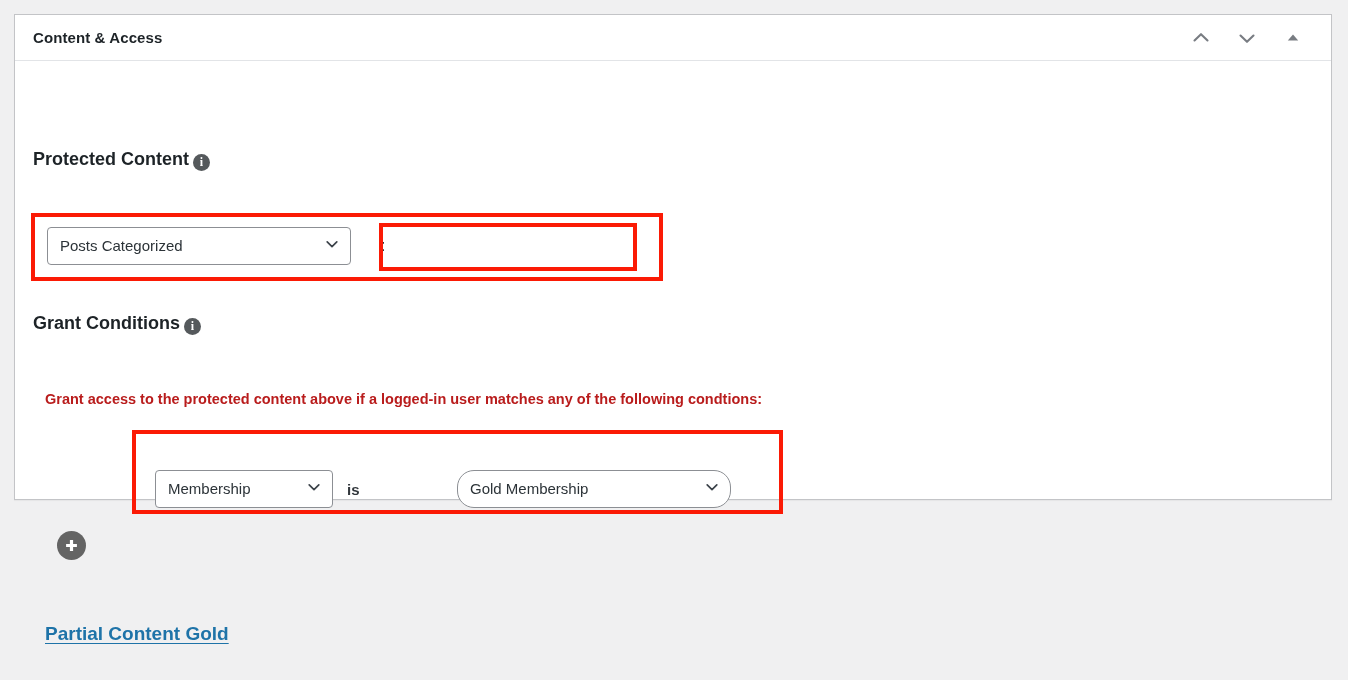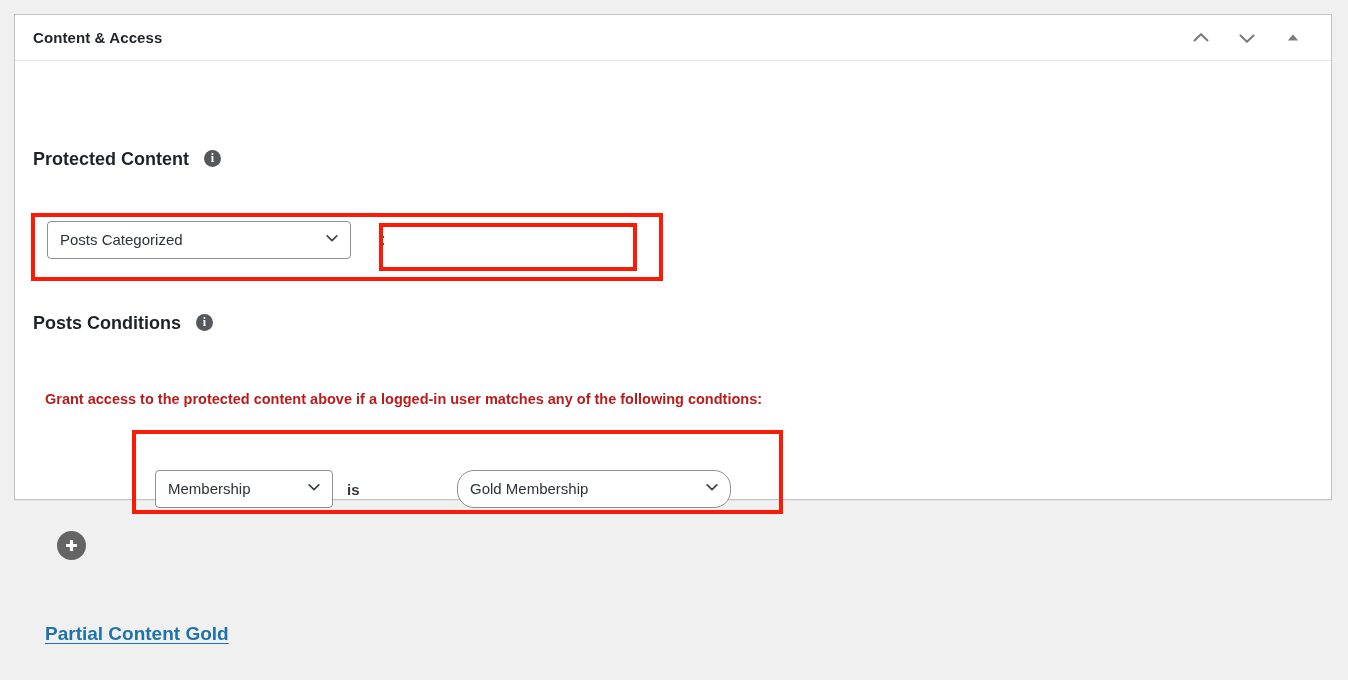--- a/index.html
+++ b/index.html
@@ -61,22 +61,22 @@
   .hdr-icon svg { display: block; }
 
   
   .panel-body {
     position: relative;
     padding: 0;
   }
 
   .section-heading {
     display: flex;
-    align-items: flex-start;
-    gap: 15px;
+    align-items: flex-end;
+    gap: 4px;
     font-size: 18px;
     font-weight: bold;
     color: #1d2327;
   }
   .heading-protected {
     position: absolute;
     left: 18px;
     top: 88px;
   }
   .heading-access {
@@ -144,21 +144,21 @@
     padding: 0 10px;
     height: 38px;
     box-sizing: border-box;
     outline: none;
   }
 
   
   .row-protected {
     position: absolute;
     left: 32px;
-    top: 160px;
+    top: 166px;
     display: flex;
     align-items: center;
     gap: 20px;
   }
   .colon-sep {
     font-size: 16px;
     color: #2c3338;
     margin: 0 9px 0 10px;
   }
 
@@ -272,21 +272,21 @@
             <path d="M3.2 5.8 L8 10.6 L12.8 5.8" fill="none" stroke="#3c434a" stroke-width="1.7" stroke-linecap="round" stroke-linejoin="round"></path>
           </svg>
         </span>
       </span>
 
       <span class="colon-sep">:</span>
 
     </div>
 
     <div class="section-heading heading-access">
-      <span>Posts Conditions</span>
+      <span>Grant Conditions</span>
       <span class="info-icon">
           <span>i</span>
         </span>
     </div>
 
     <div class="grant-text">Grant access to the protected content above if a logged-in user matches any of the following condtions:</div>
 
     <div class="row-condition">
       <span class="select-wrap">
         <select class="wp-select" style="width:178px;">

